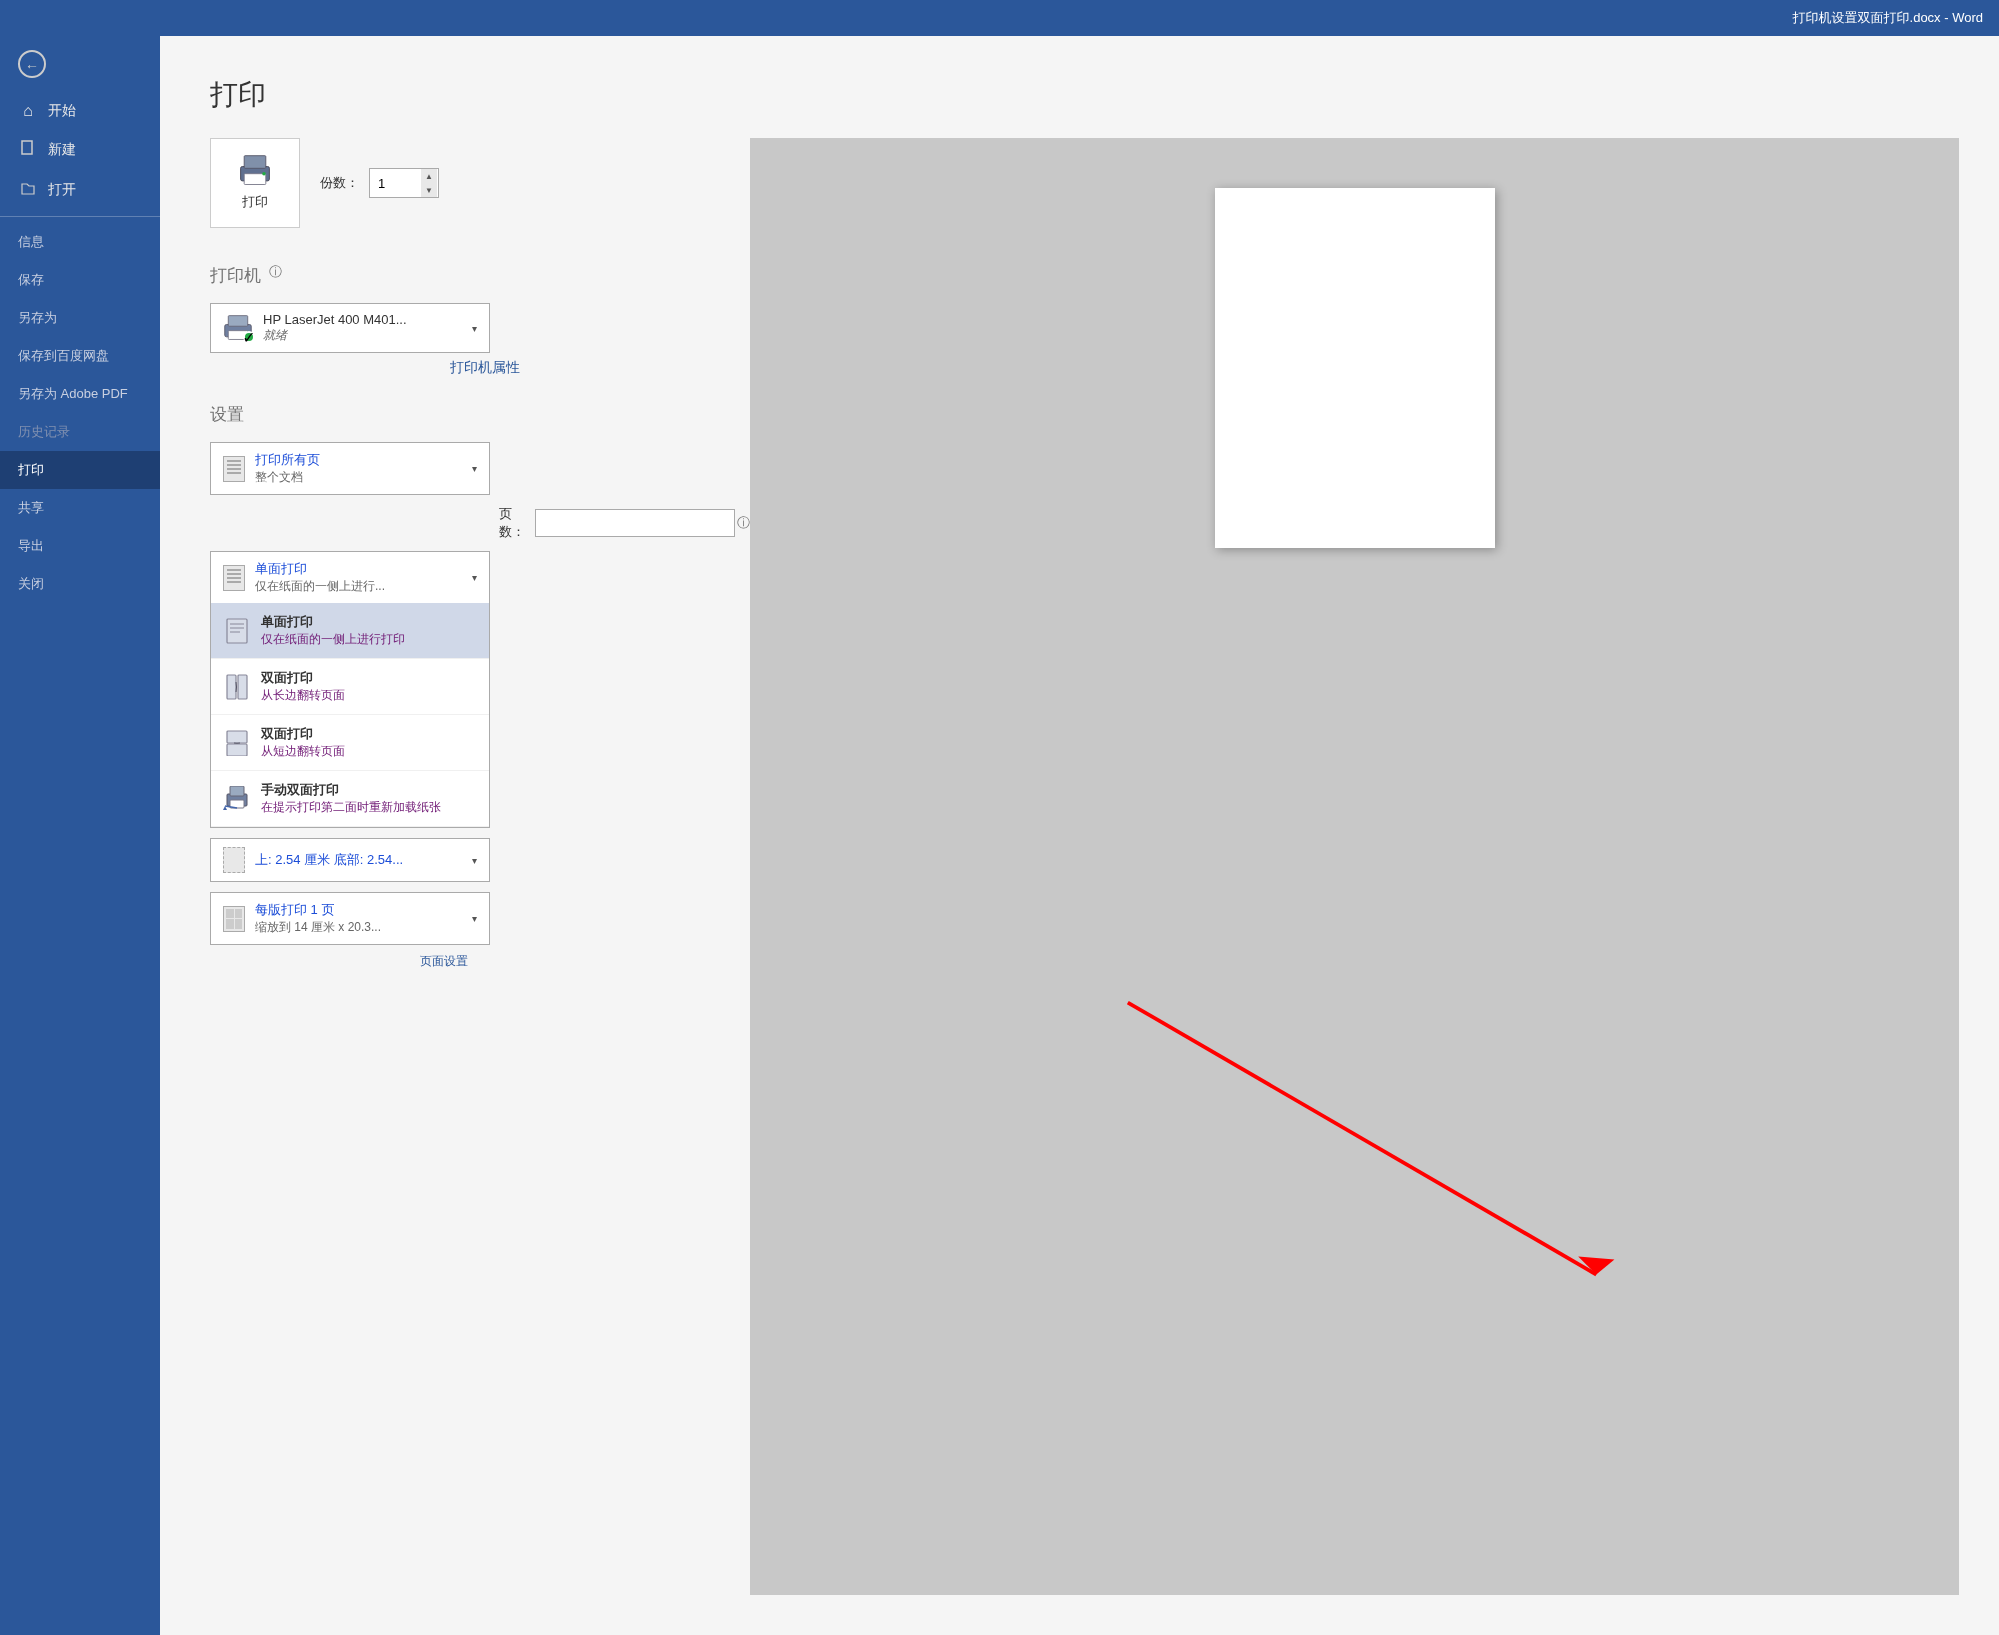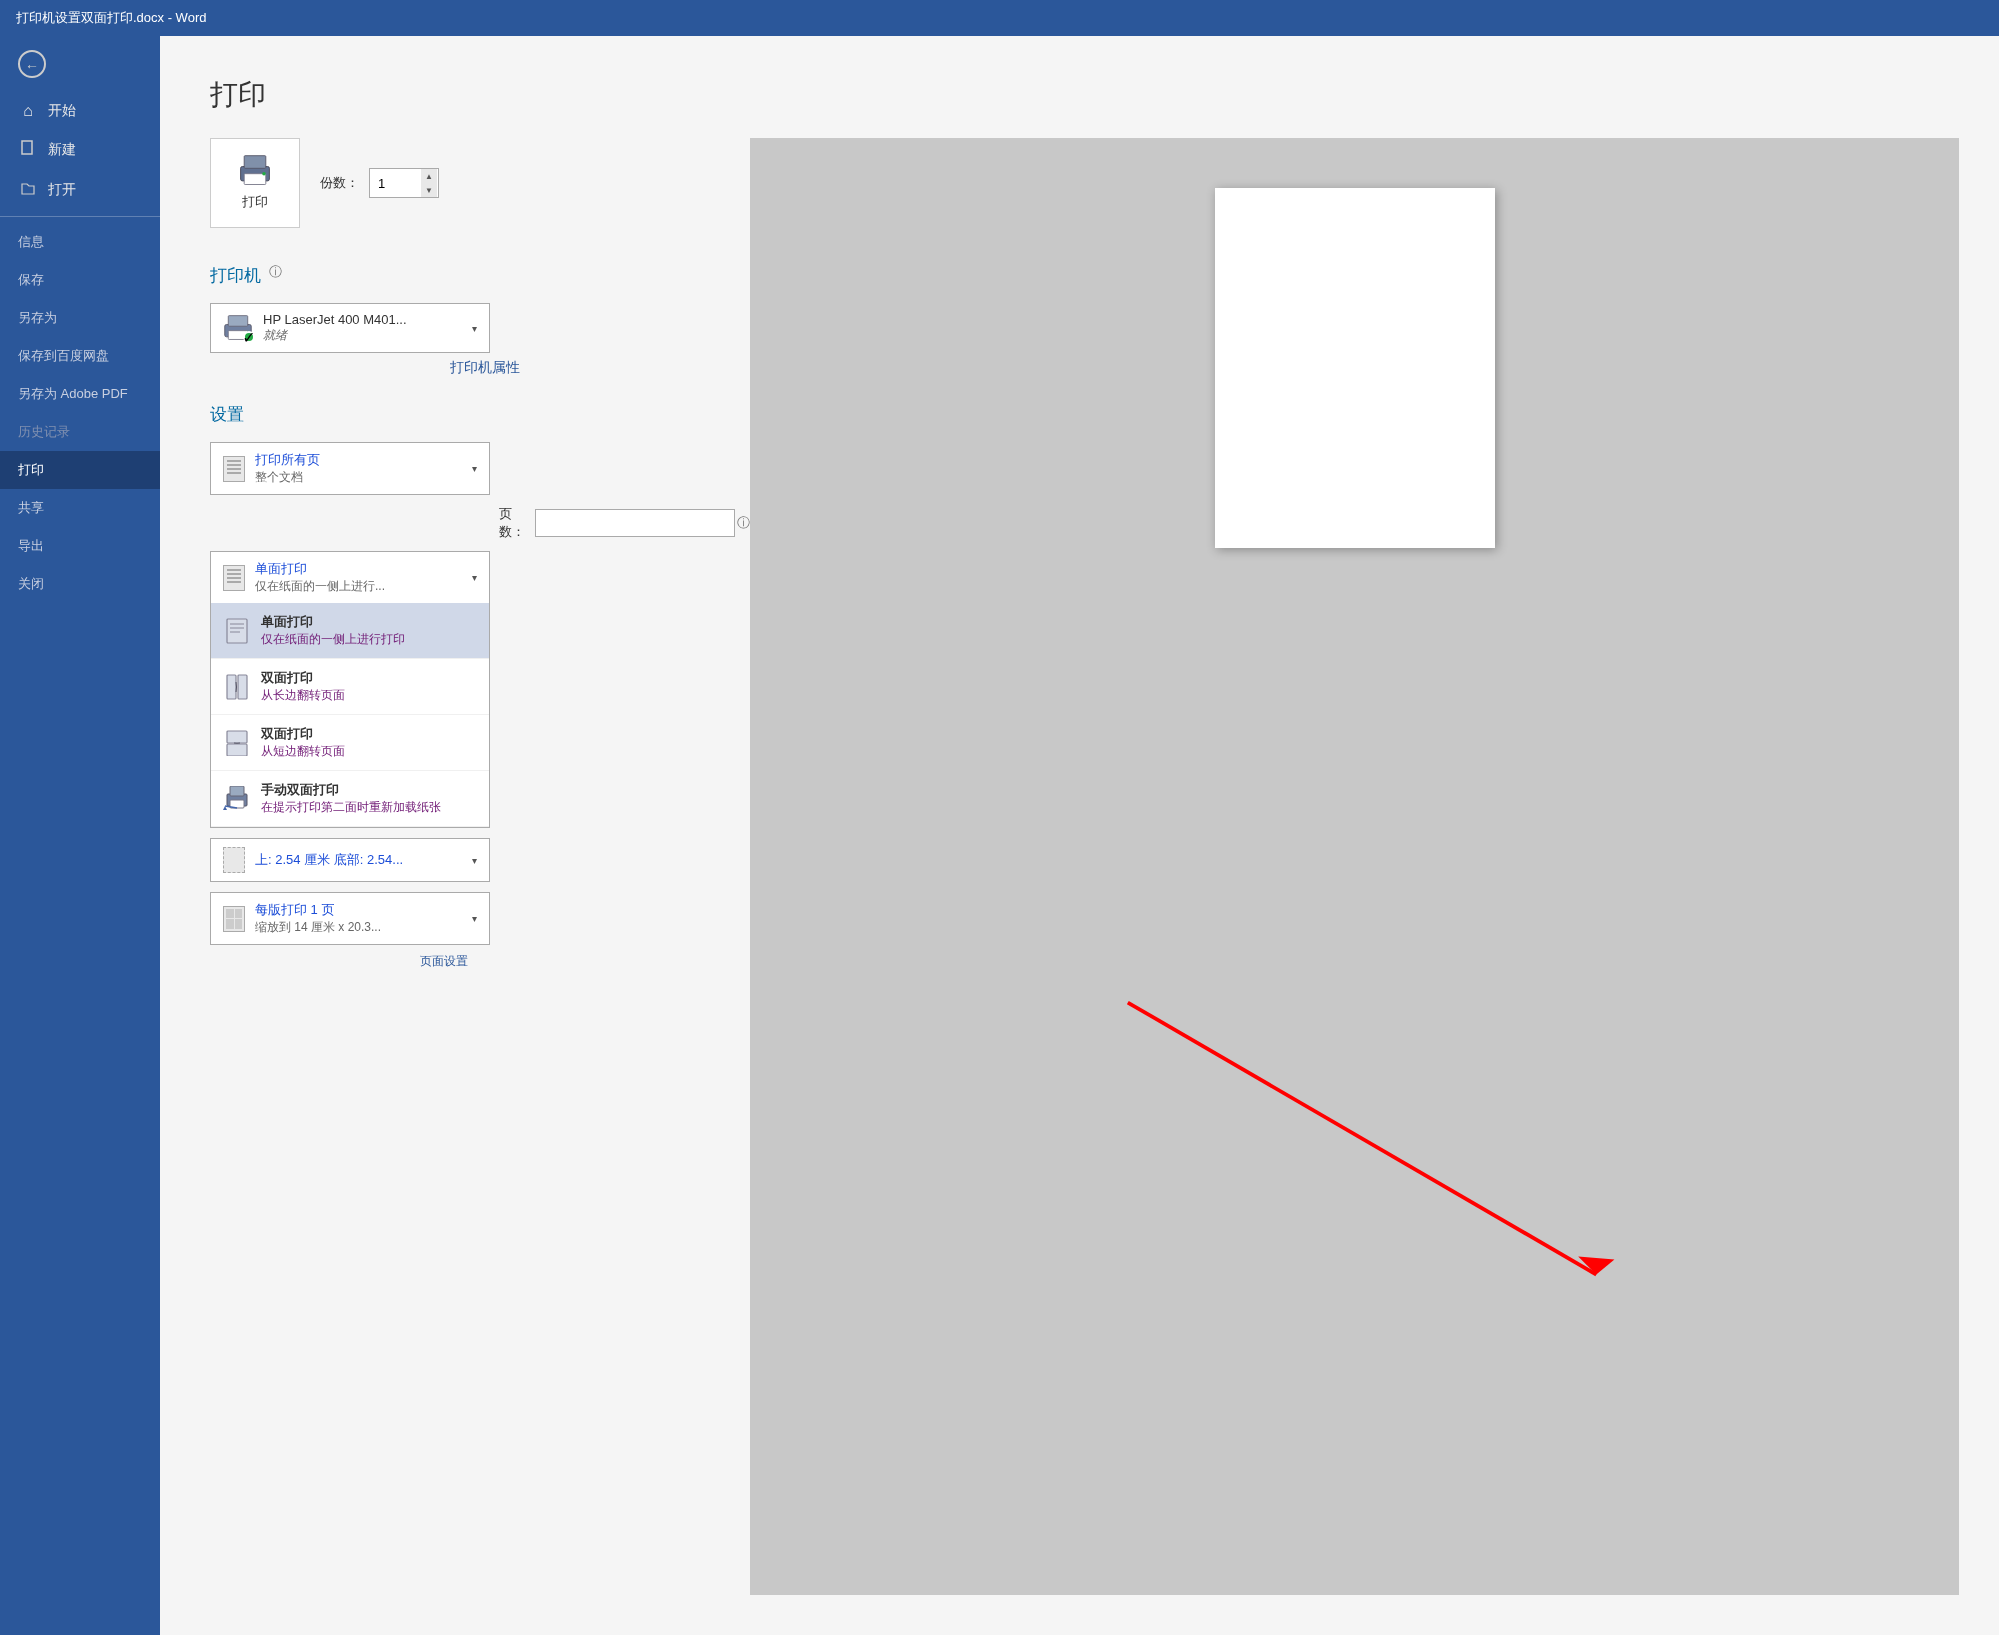--- a/index.html
+++ b/index.html
@@ -12,20 +12,21 @@
       overflow: hidden;
     }
 
     
     #title-bar {
       background: #2b579a;
       color: #fff;
       height: 36px;
       display: flex;
       align-items: center;
+      justify-content: flex-end;
       padding: 0 16px;
       font-size: 13px;
       flex-shrink: 0;
     }
 
     
     #app-container {
       display: flex;
       flex: 1;
       overflow: hidden;
@@ -177,21 +178,21 @@
       display: flex;
       align-items: center;
       justify-content: center;
       font-size: 8px;
       color: #555;
     }
 
     
     .section-title {
       font-size: 17px;
-      color: #0369a1;
+      color: #737373;
       font-weight: 400;
       margin-bottom: 8px;
       margin-top: 16px;
     }
     .section-info-icon {
       margin-left: 8px;
       color: #777;
       font-size: 13px;
     }
 

